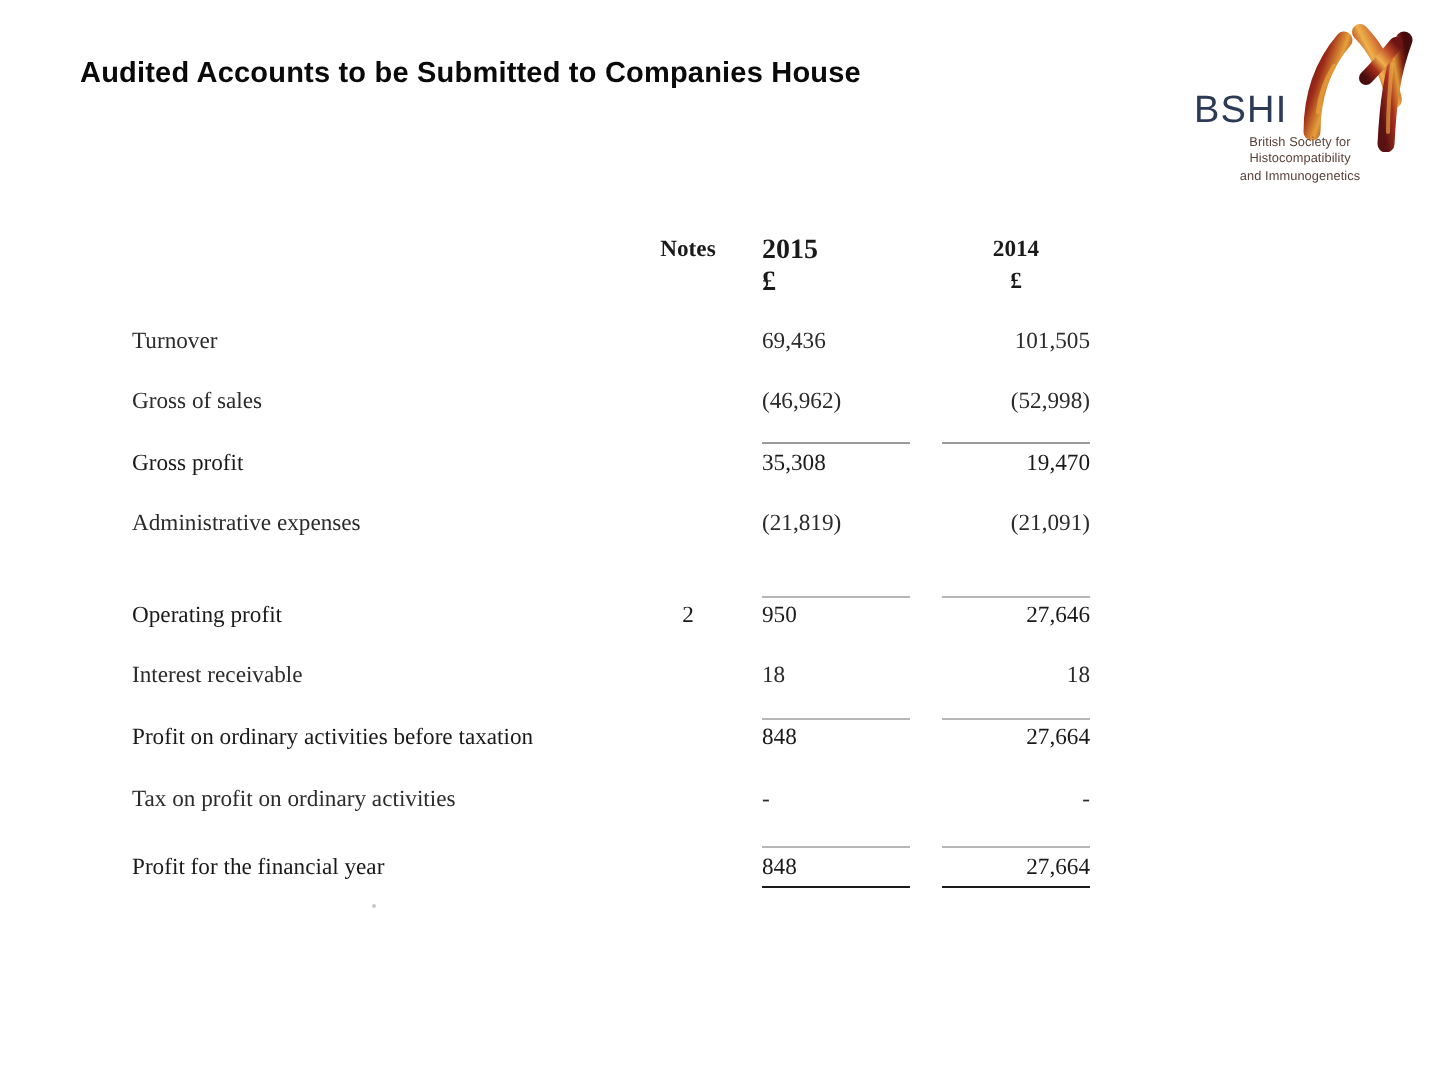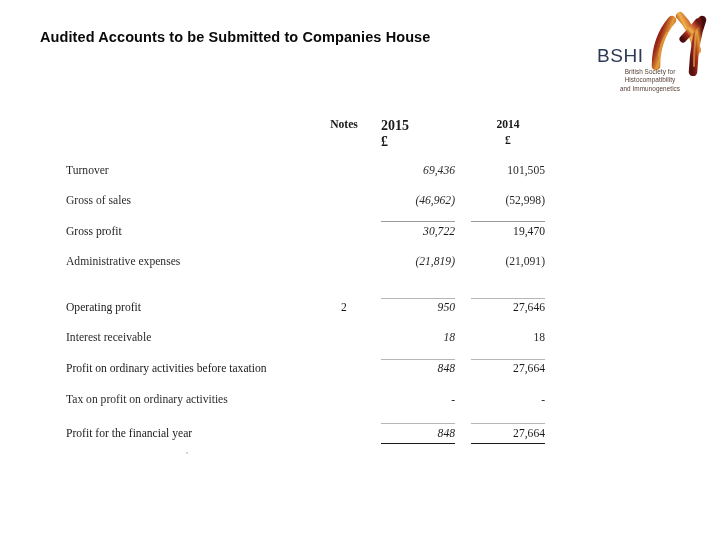--- a/index.html
+++ b/index.html
@@ -103,24 +103,23 @@
     top: 0;
     text-align: center;
     font-size: 11.6px;
     color: #2b2b2b;
   }
   .cell-y1 {
     position: absolute;
     left: 381px;
     width: 74px;
     top: 0;
-    text-align: right;
+    text-align: left;
     font-size: 11.6px;
     color: #2b2b2b;
-    font-style: italic;
   }
   .cell-y2 {
     position: absolute;
     left: 471px;
     width: 74px;
     top: 0;
     text-align: right;
     font-size: 11.6px;
     color: #2b2b2b;
   }
@@ -253,21 +252,21 @@
     <span class="cell-y1">(46,962)</span>
     <span class="cell-y2">(52,998)</span>
   </div>
 
   <div class="rule col1" style="top:221px"></div>
   <div class="rule col2" style="top:221px"></div>
 
   <div class="stmt-row" style="top:225px">
     <span class="cell-label bold">Gross profit</span>
     <span class="cell-notes bold"></span>
-    <span class="cell-y1 bold">30,722</span>
+    <span class="cell-y1 bold">35,308</span>
     <span class="cell-y2 bold">19,470</span>
   </div>
 
   <div class="stmt-row" style="top:255px">
     <span class="cell-label">Administrative expenses</span>
     <span class="cell-notes"></span>
     <span class="cell-y1">(21,819)</span>
     <span class="cell-y2">(21,091)</span>
   </div>
 

